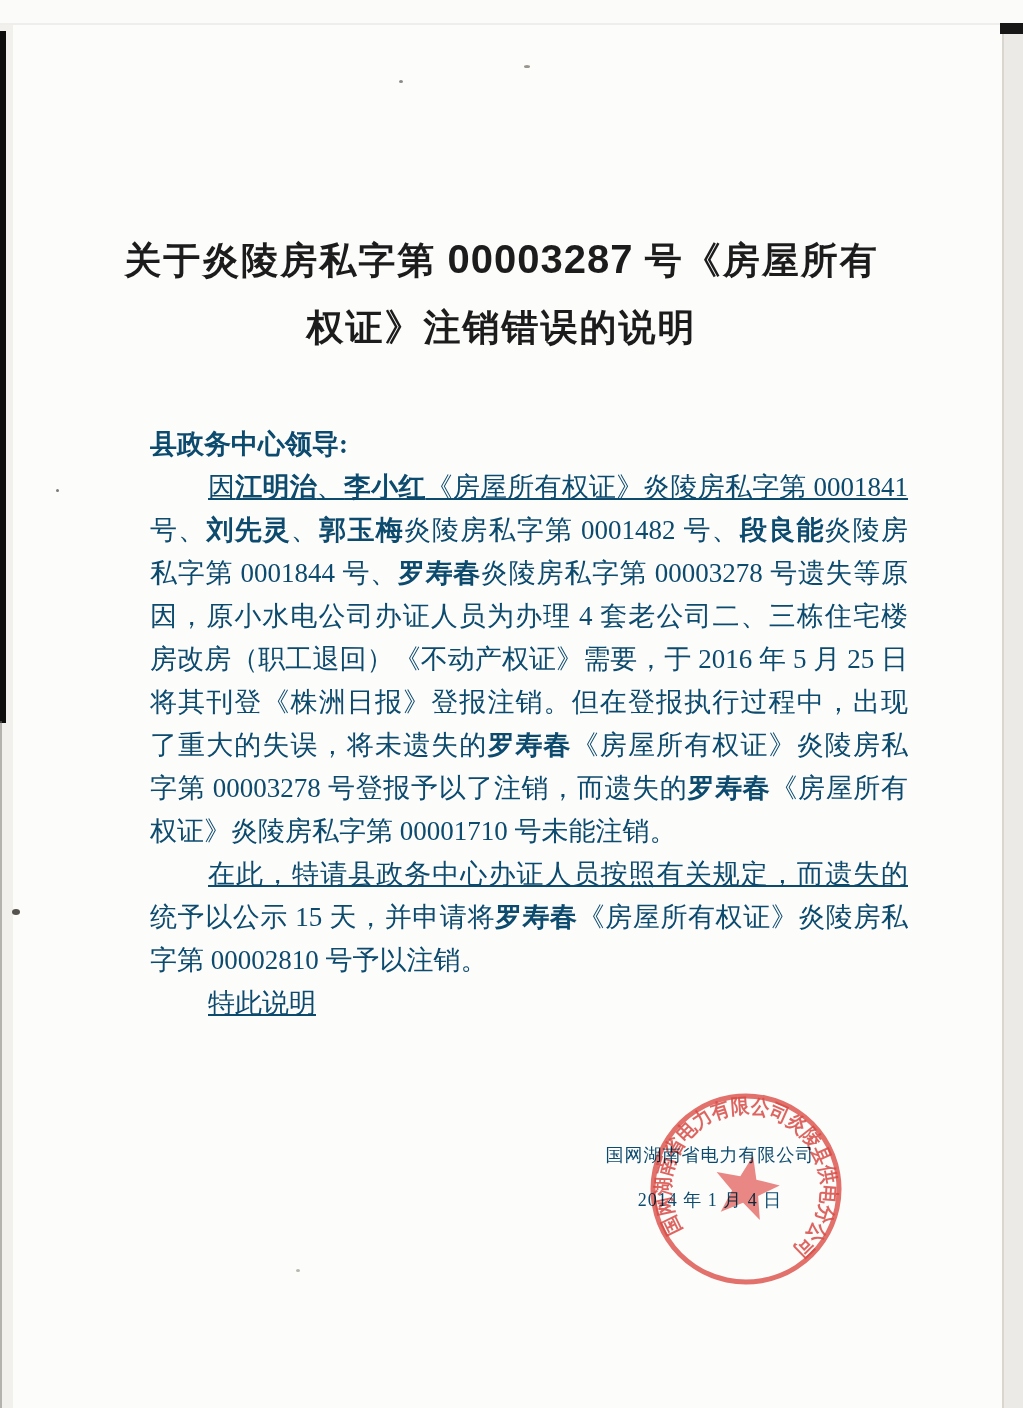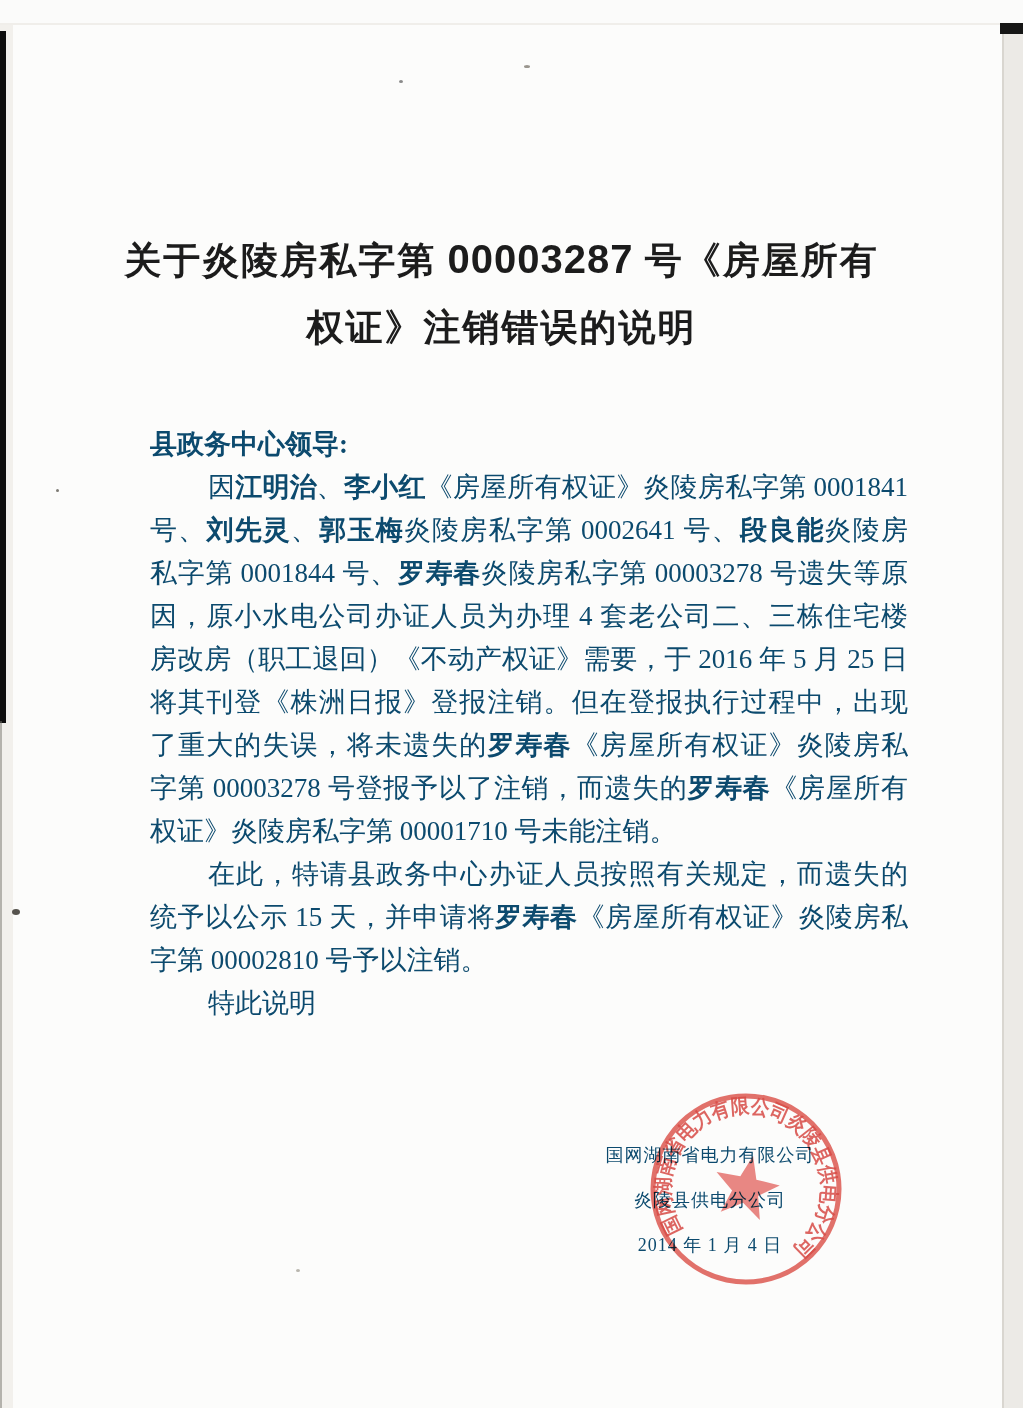--- a/index.html
+++ b/index.html
@@ -34,21 +34,21 @@
     font-family:"Liberation Sans","DejaVu Sans",sans-serif;
     font-size:40px;letter-spacing:1px;
   }
   
   .body-block{
     position:absolute;left:150px;top:400px;width:758px;
     font-size:27px;line-height:43px;color:#0c4a6e;
   }
   .line{height:43px;text-align:left;}
   .line.fill{text-align:justify;text-align-last:justify;}
-  .line.indent{padding-left:58px;}
+  .line.indent{padding-left:58px;text-decoration:underline;}
   .salutation{font-weight:700;}
   .b{font-weight:700;}
   
   .signature{
     position:absolute;left:530px;top:1110px;width:360px;
     text-align:center;font-size:18px;line-height:45px;letter-spacing:1px;color:#0c4a6e;
   }
   
   .stamp{
     position:absolute;left:626px;top:1046px;width:240px;height:240px;
@@ -75,38 +75,37 @@
 
   <h1 class="title">
     <div class="title-line" id="title-line1"><span>关于炎陵房私字第 </span><span class="num">00003287</span><span> 号《房屋所有</span></div>
     <div class="title-line">权证》注销错误的说明</div>
   </h1>
 
   <div class="body-block">
     <div class="line salutation">县政务中心领导:</div>
     <div id="body-lines">
         <div class="line indent fill"><span>因</span><span class="b">江明治</span><span>、</span><span class="b">李小红</span><span>《房屋所有权证》炎陵房私字第 0001841</span></div>
-        <div class="line fill"><span>号、</span><span class="b">刘先灵</span><span>、</span><span class="b">郭玉梅</span><span>炎陵房私字第 0002641 号、</span><span class="b">段良能</span><span>炎陵房</span></div>
+        <div class="line fill"><span>号、</span><span class="b">刘先灵</span><span>、</span><span class="b">郭玉梅</span><span>炎陵房私字第 0001482 号、</span><span class="b">段良能</span><span>炎陵房</span></div>
         <div class="line fill"><span>私字第 0001844 号、</span><span class="b">罗寿春</span><span>炎陵房私字第 00003278 号遗失等原</span></div>
         <div class="line fill"><span>因，原小水电公司办证人员为办理 4 套老公司二、三栋住宅楼</span></div>
         <div class="line fill"><span>房改房（职工退回）《不动产权证》需要，于 2016 年 5 月 25 日</span></div>
         <div class="line fill"><span>将其刊登《株洲日报》登报注销。但在登报执行过程中，出现</span></div>
         <div class="line fill"><span>了重大的失误，将未遗失的</span><span class="b">罗寿春</span><span>《房屋所有权证》炎陵房私</span></div>
         <div class="line fill"><span>字第 00003278 号登报予以了注销，而遗失的</span><span class="b">罗寿春</span><span>《房屋所有</span></div>
         <div class="line"><span>权证》炎陵房私字第 00001710 号未能注销。</span></div>
         <div class="line indent fill"><span>在此，特请县政务中心办证人员按照有关规定，而遗失的</span></div>
         <div class="line fill"><span>统予以公示 15 天，并申请将</span><span class="b">罗寿春</span><span>《房屋所有权证》炎陵房私</span></div>
         <div class="line"><span>字第 00002810 号予以注销。</span></div>
         <div class="line indent"><span>特此说明</span></div>
       </div>
   </div>
 
   <div class="signature">
     <div class="sig-line">国网湖南省电力有限公司</div>
-    <div class="sig-line">炎陵县供电分公司</div>
     <div class="sig-line">2014 年 1 月 4 日</div>
   </div>
 
   <svg class="stamp" viewBox="0 0 240 240" width="240" height="240" aria-hidden="true">
     <g transform="rotate(12 120 120)">
       <circle cx="120" cy="120" r="93" fill="none" stroke="rgba(218,67,60,0.82)" stroke-width="5"></circle>
       <polygon points="120,86 128.2,108.7 152.3,109.5 133.3,124.3 140,147.5 120,134 100,147.5 106.7,124.3 87.7,109.5 111.8,108.7" fill="rgba(224,76,70,0.72)"></polygon>
       <path id="ringPath" d="M 66.26 173.74 A 76 76 0 1 1 173.74 173.74" fill="none"></path>
       <text font-size="20.5" font-weight="600" fill="rgba(215,60,54,0.85)" font-family="'Liberation Serif','DejaVu Serif',serif">
         <textPath href="#ringPath" id="stamp-ring-text" textLength="352" lengthAdjust="spacingAndGlyphs">国网湖南省电力有限公司炎陵县供电分公司</textPath>

